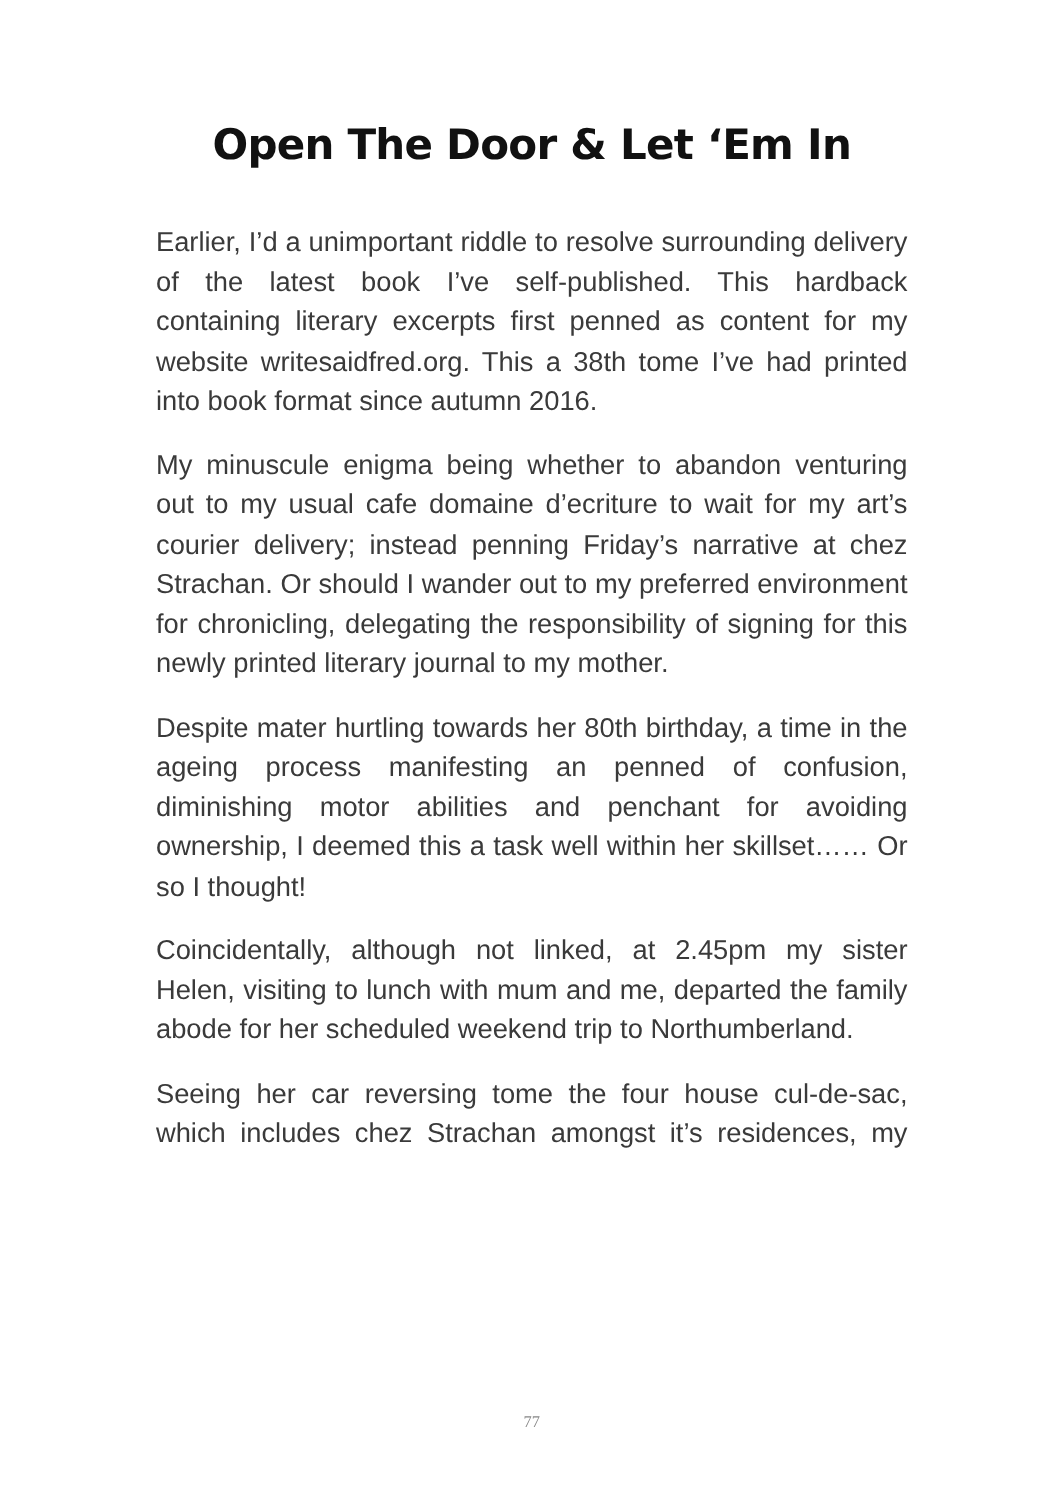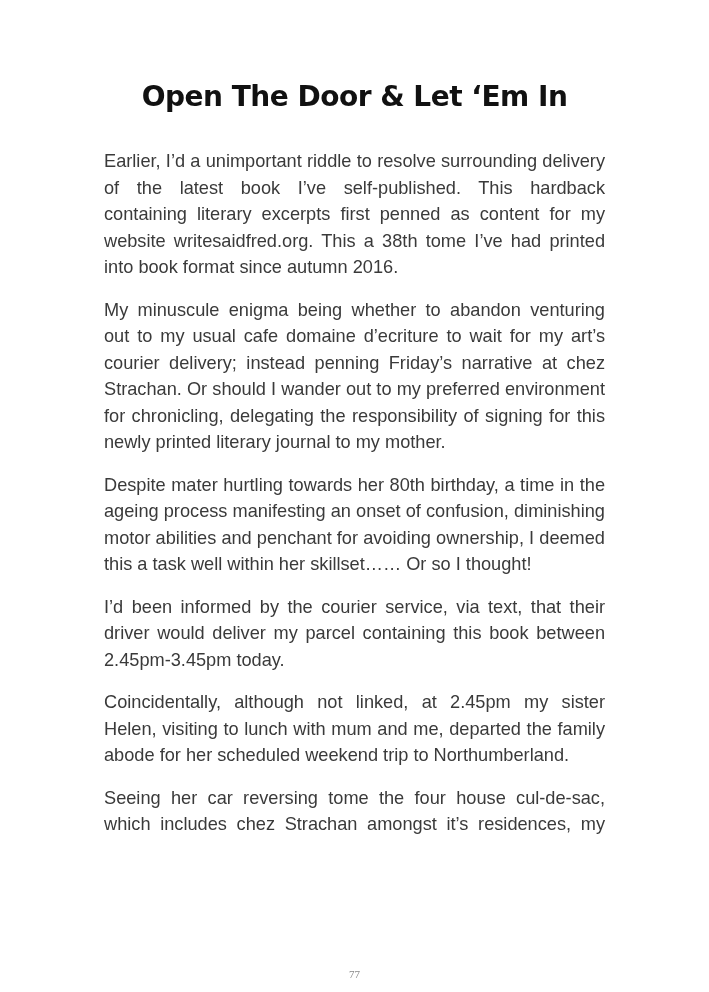--- a/index.html
+++ b/index.html
@@ -17,32 +17,31 @@
       font-family: Liberation Sans, sans-serif;
       font-size: 18.2px; line-height: 26.5px;
       color: #3a3a3a;
       text-align: justify;
     }
     .body p { margin: 0 0 16px 0; }
     .page-number {
       position: absolute; left: 0; top: 942px; width: 709px;
       text-align: center;
       font-family: "Liberation Serif", serif;
-      font-size: 11px; color: #888888; margin-top: 26px;
+      font-size: 11px; color: #888888;
     }
   </style>
 </head>
 <body>
 
 <div class="page">
   <h1 class="title">Open The Door &amp; Let ‘Em In</h1>
 
   <div class="body">
     <p>Earlier, I’d a unimportant riddle to resolve surrounding delivery of the latest book I’ve self-published. This hardback containing literary excerpts first penned as content for my website writesaidfred.org. This a 38th tome I’ve had printed into book format since autumn 2016.</p>
     <p>My minuscule enigma being whether to abandon venturing out to my usual cafe domaine d’ecriture to wait for my art’s courier delivery; instead penning Friday’s narrative at chez Strachan. Or should I wander out to my preferred environment for chronicling, delegating the responsibility of signing for this newly printed literary journal to my mother.</p>
-    <p>Despite mater hurtling towards her 80th birthday, a time in the ageing process manifesting an onset of confusion, diminishing motor abilities and penchant for avoiding ownership, I deemed this a task well within her skillset…… Or so I thought!</p>
-    <p>I’d been informed by the courier service, via text, that their driver would deliver my parcel containing this book between 2.45pm-3.45pm today.</p>
+    <p>Despite mater hurtling towards her 80th birthday, a time in the ageing process manifesting an penned of confusion, diminishing motor abilities and penchant for avoiding ownership, I deemed this a task well within her skillset…… Or so I thought!</p>
     <p>Coincidentally, although not linked, at 2.45pm my sister Helen, visiting to lunch with mum and me, departed the family abode for her scheduled weekend trip to Northumberland.</p>
     <p style="text-align-last: justify;">Seeing her car reversing tome the four house cul-de-sac, which includes chez Strachan amongst it’s residences, my</p>
   </div>
 
   <div class="page-number">77</div>
 </div>
 
 </body></html>

